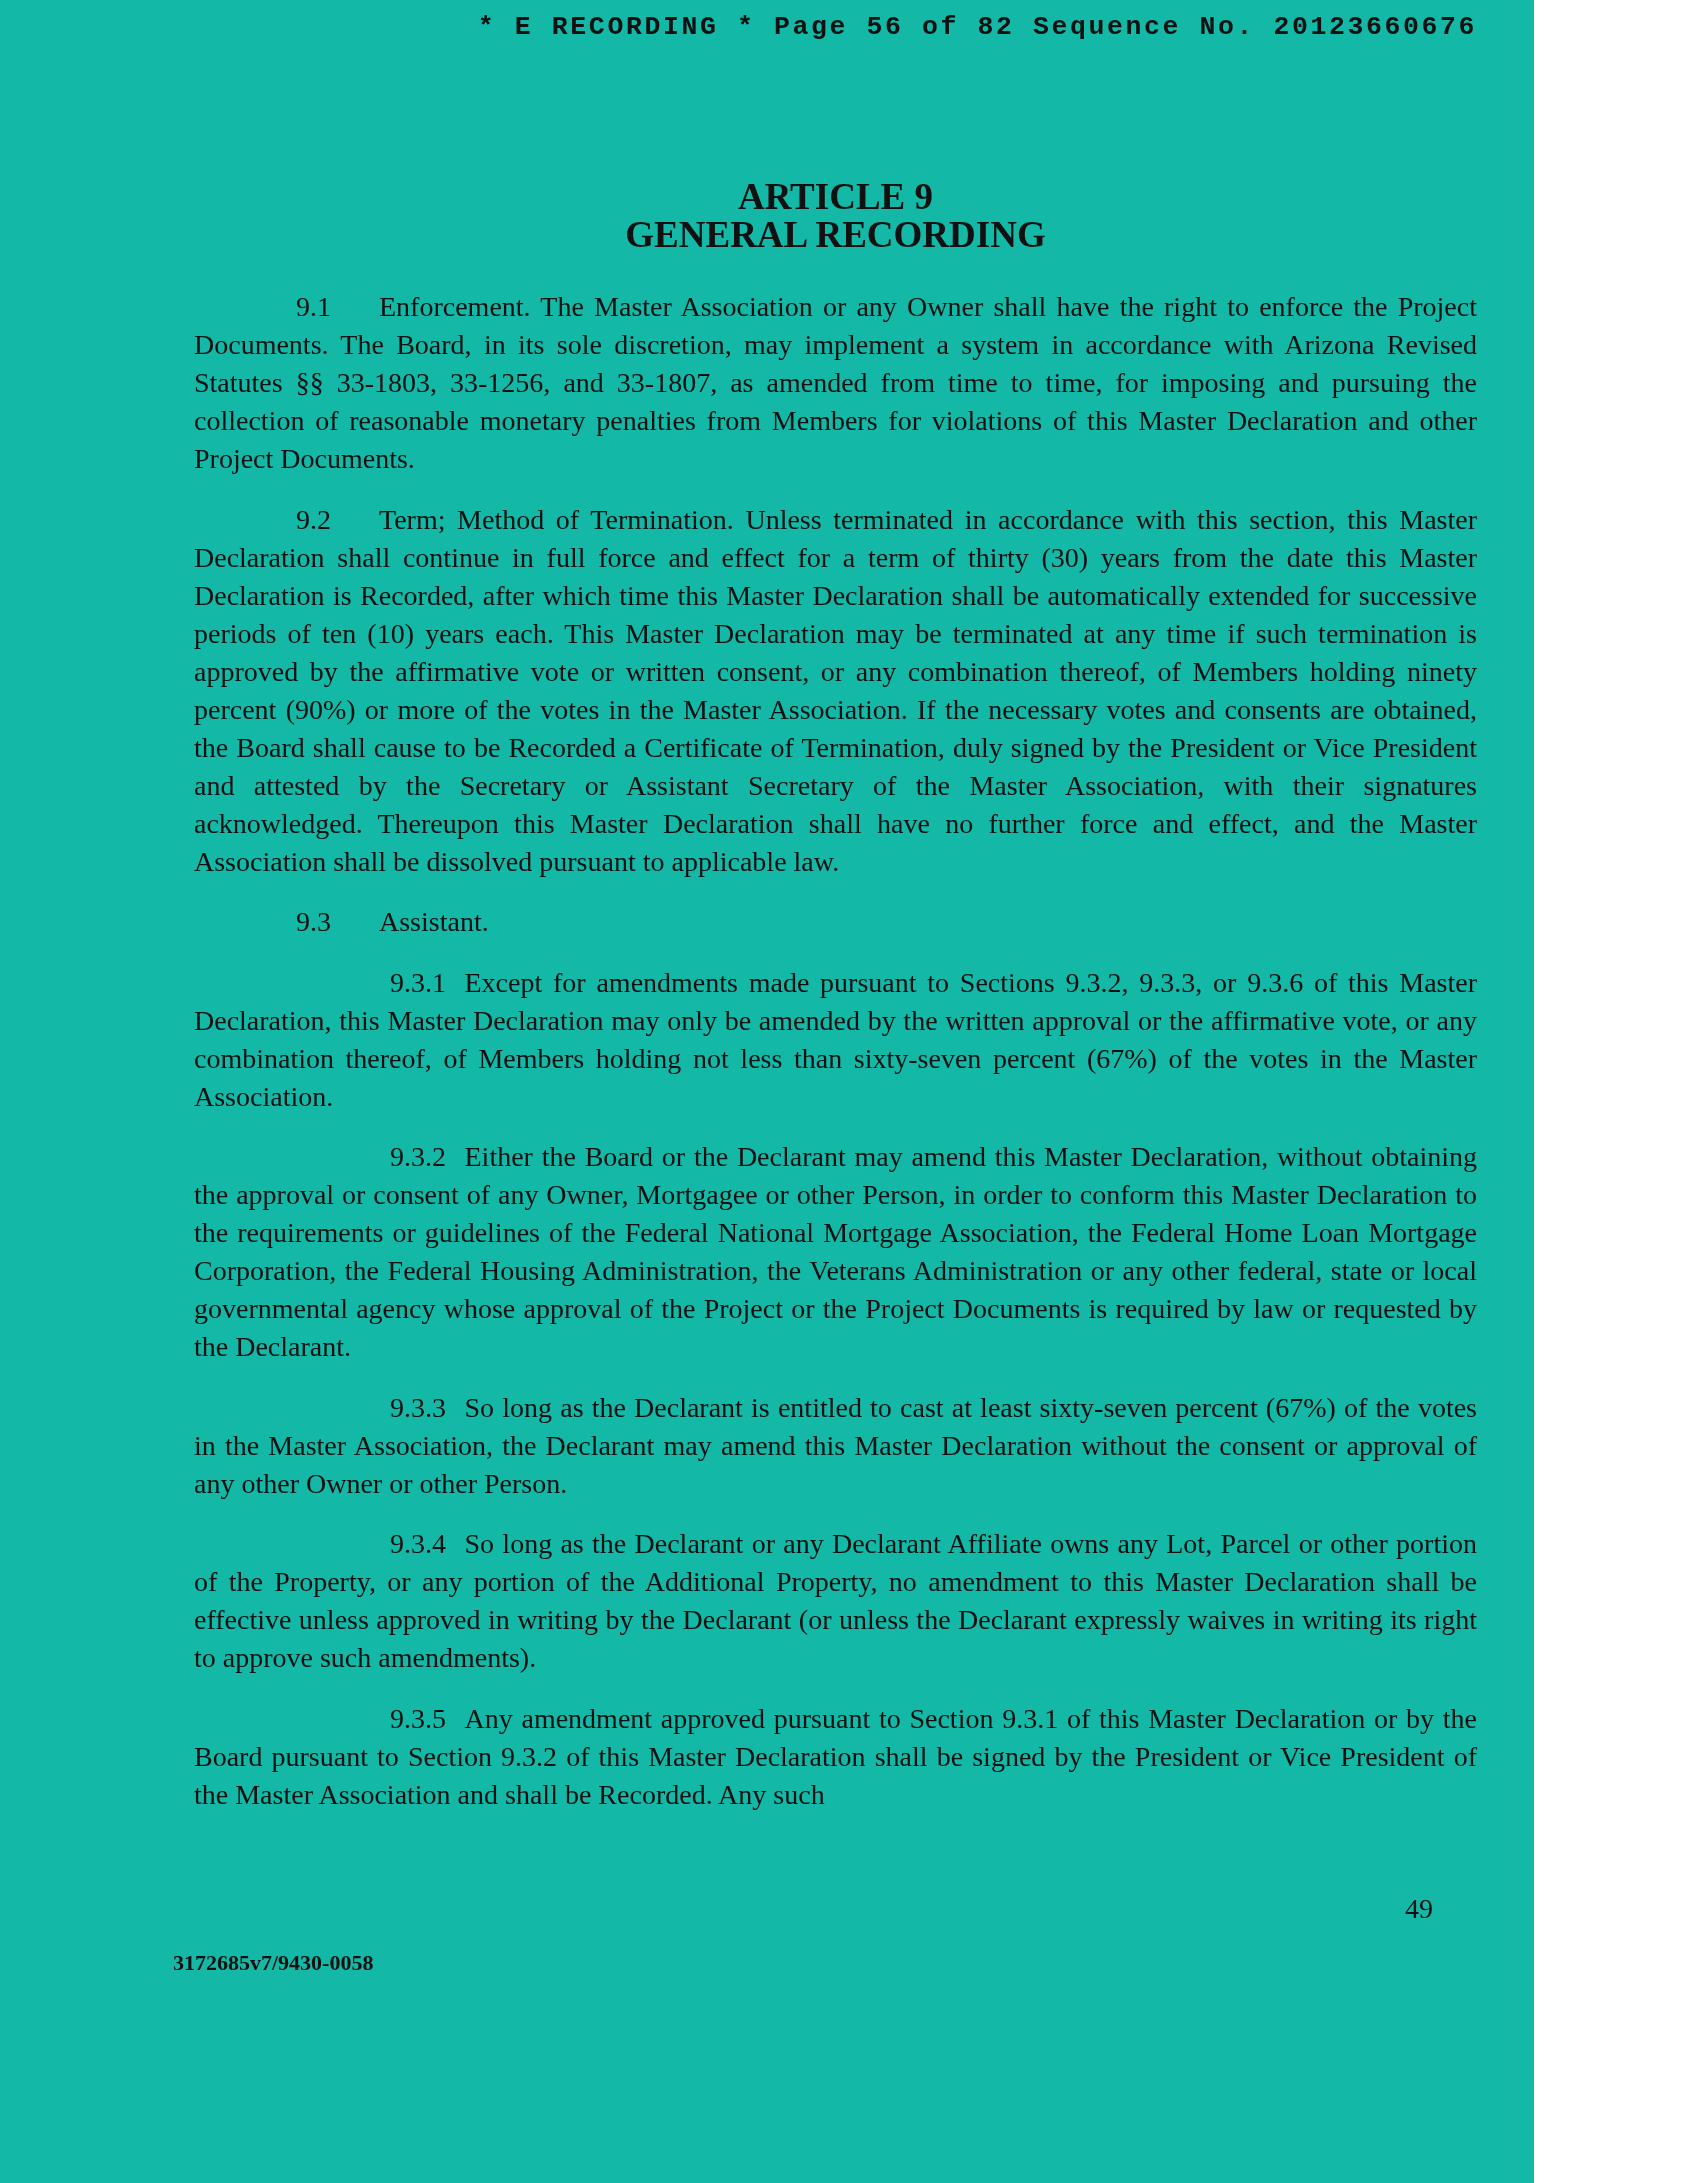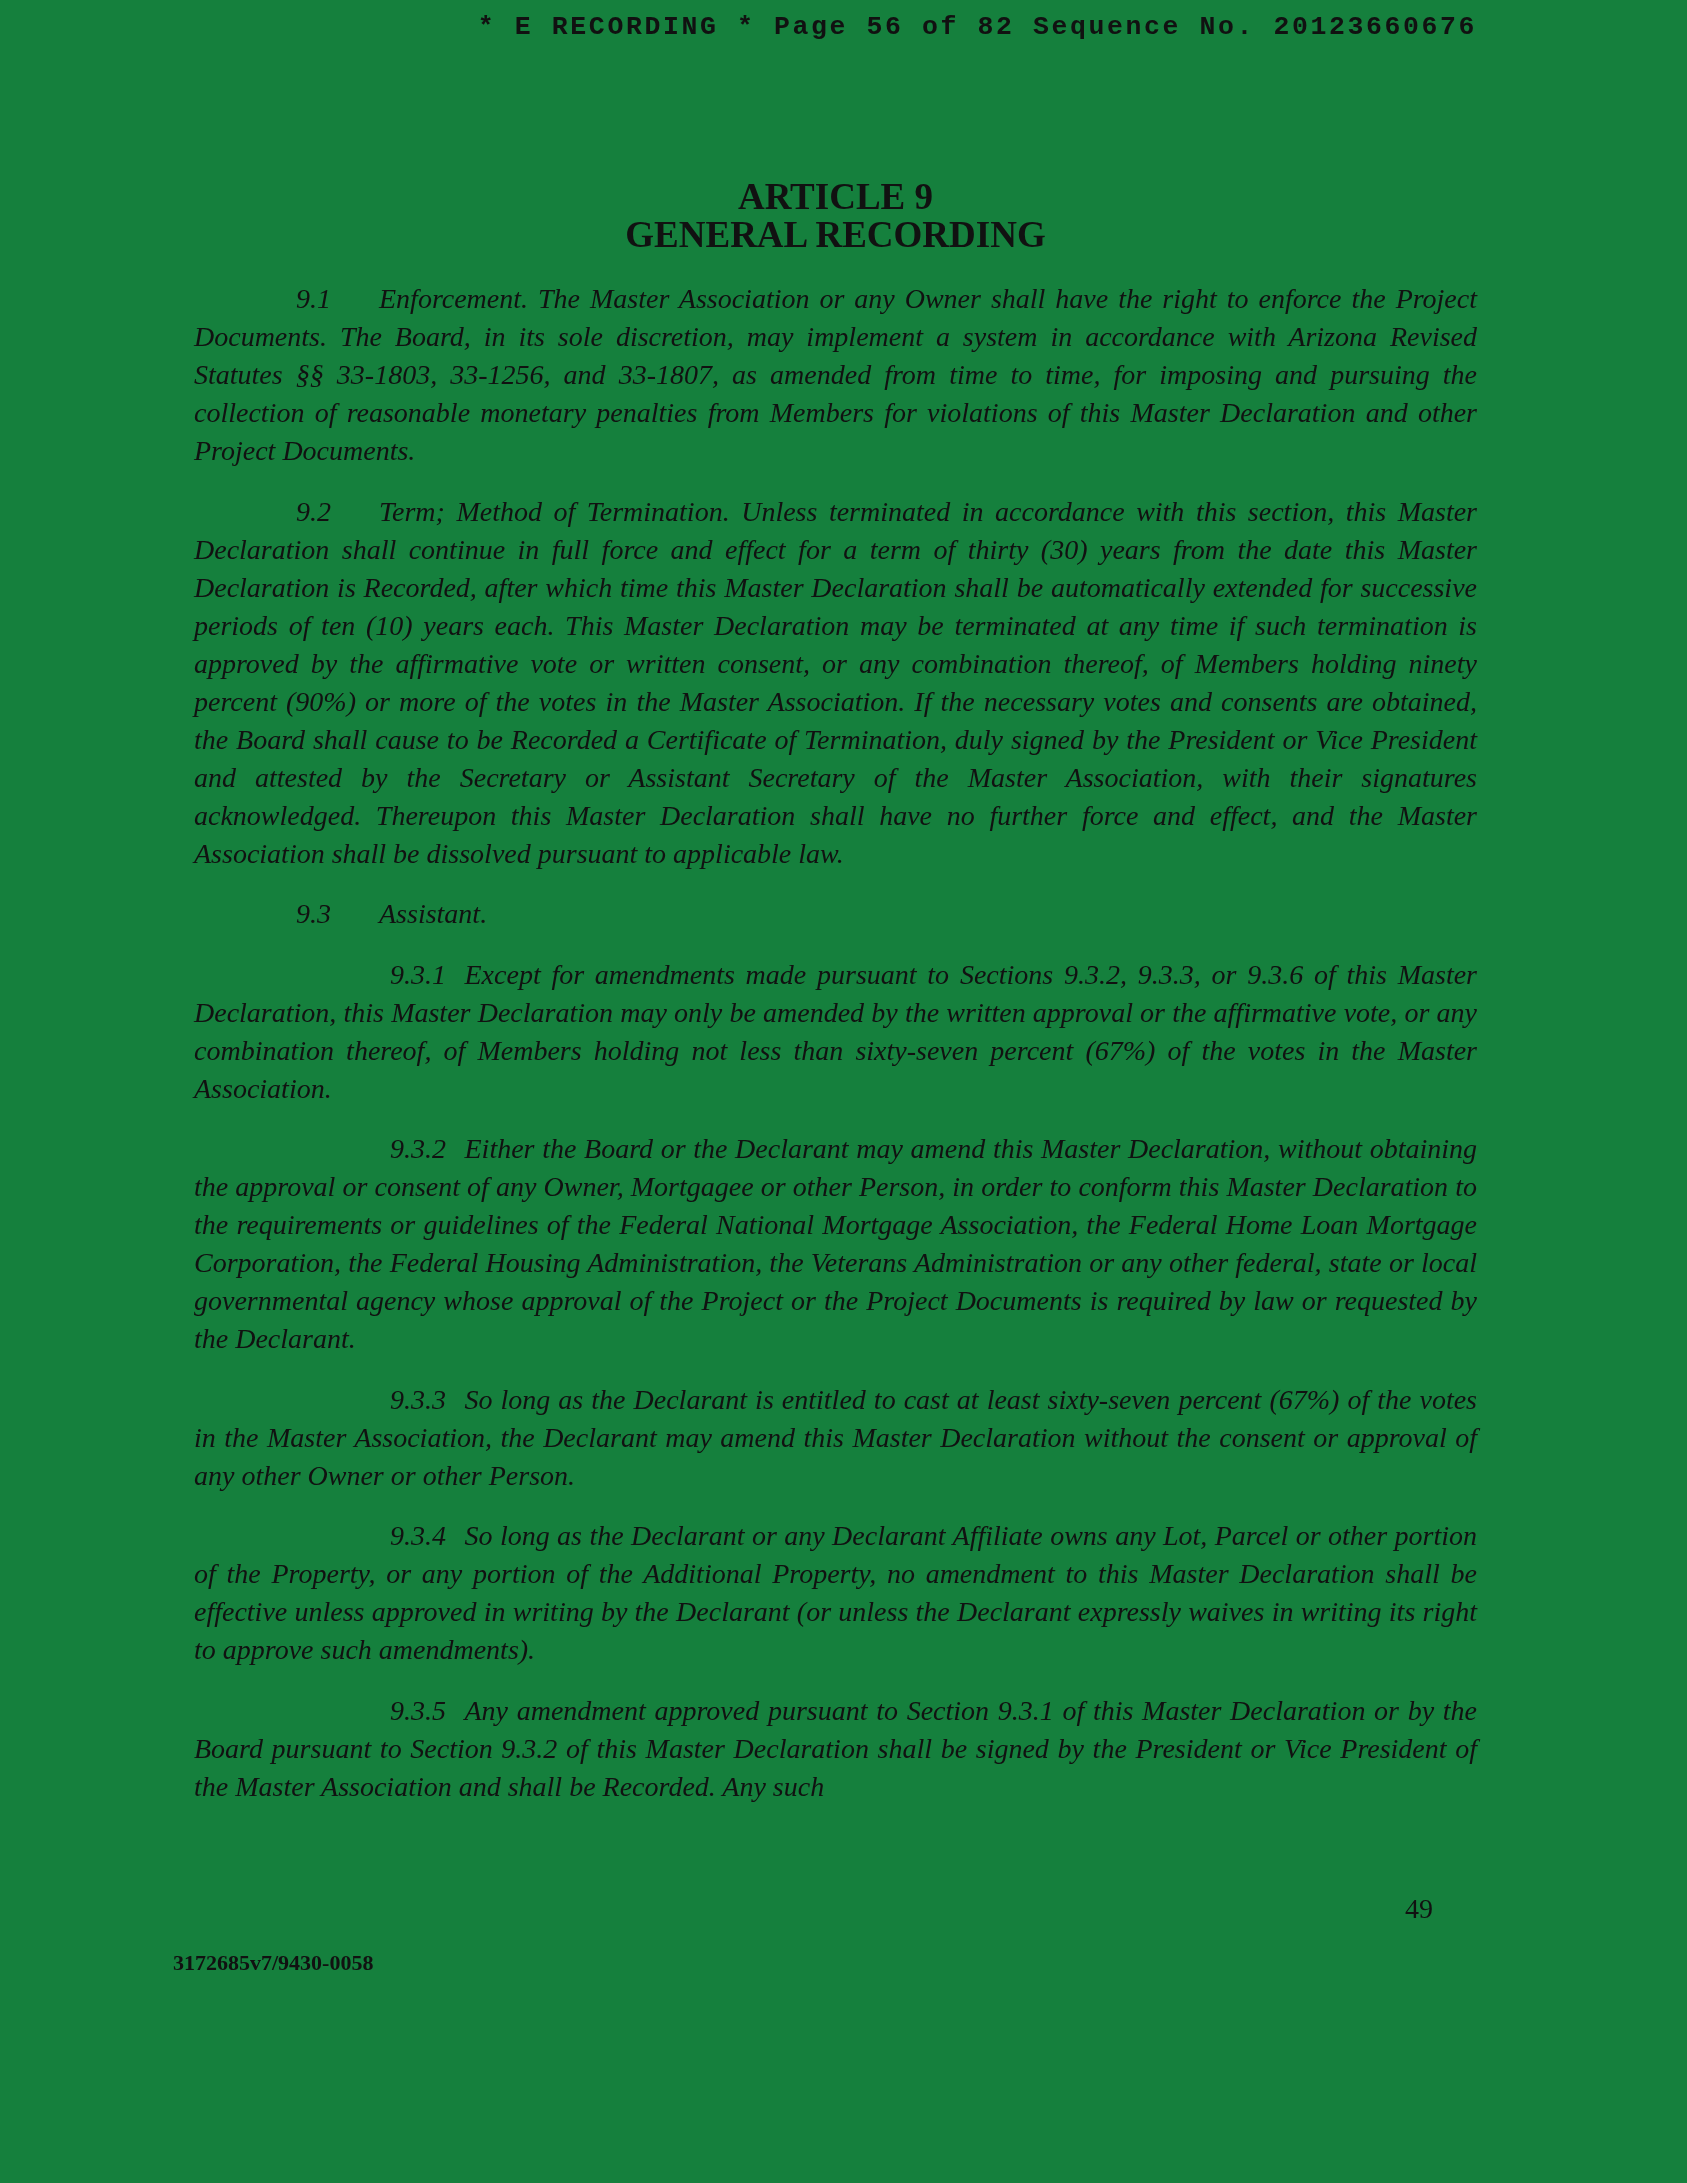--- a/index.html
+++ b/index.html
@@ -1,20 +1,20 @@
 <!DOCTYPE html>
 <html style="font-size:10.6px"><head>
 <meta charset="utf-8">
 <style>
   html, body { margin: 0; padding: 0; background: #ffffff; }
   .page {
     position: relative;
-    width: 1687px;
+    width: 1534px;
     height: 2183px;
-    background: #15803d;
+    background: #14b8a6;
     color: #111111;
     font-family: "Liberation Serif", serif;
     overflow: hidden;
   }
   .content {
     position: absolute;
     left: 194px;
     top: 12px;
     width: 1283px;
   }
@@ -27,21 +27,21 @@
     white-space: nowrap;
     color: #111111;
   }
   .title-block {
     margin-top: 136px;
     text-align: center;
     font-weight: bold;
     font-size: 37px;
     line-height: 38px;
   }
-  .paragraphs { margin-top: 26px; font-style: italic; }
+  .paragraphs { margin-top: 34px; }
   .para {
     font-size: 28px;
     line-height: 38px;
     text-align: justify;
     margin: 0 0 22.5px 0;
   }
   .sec { text-indent: 102px; }
   .sub { text-indent: 196px; }
   .tab { display: inline-block; }
   .t1 { width: 48px; }

